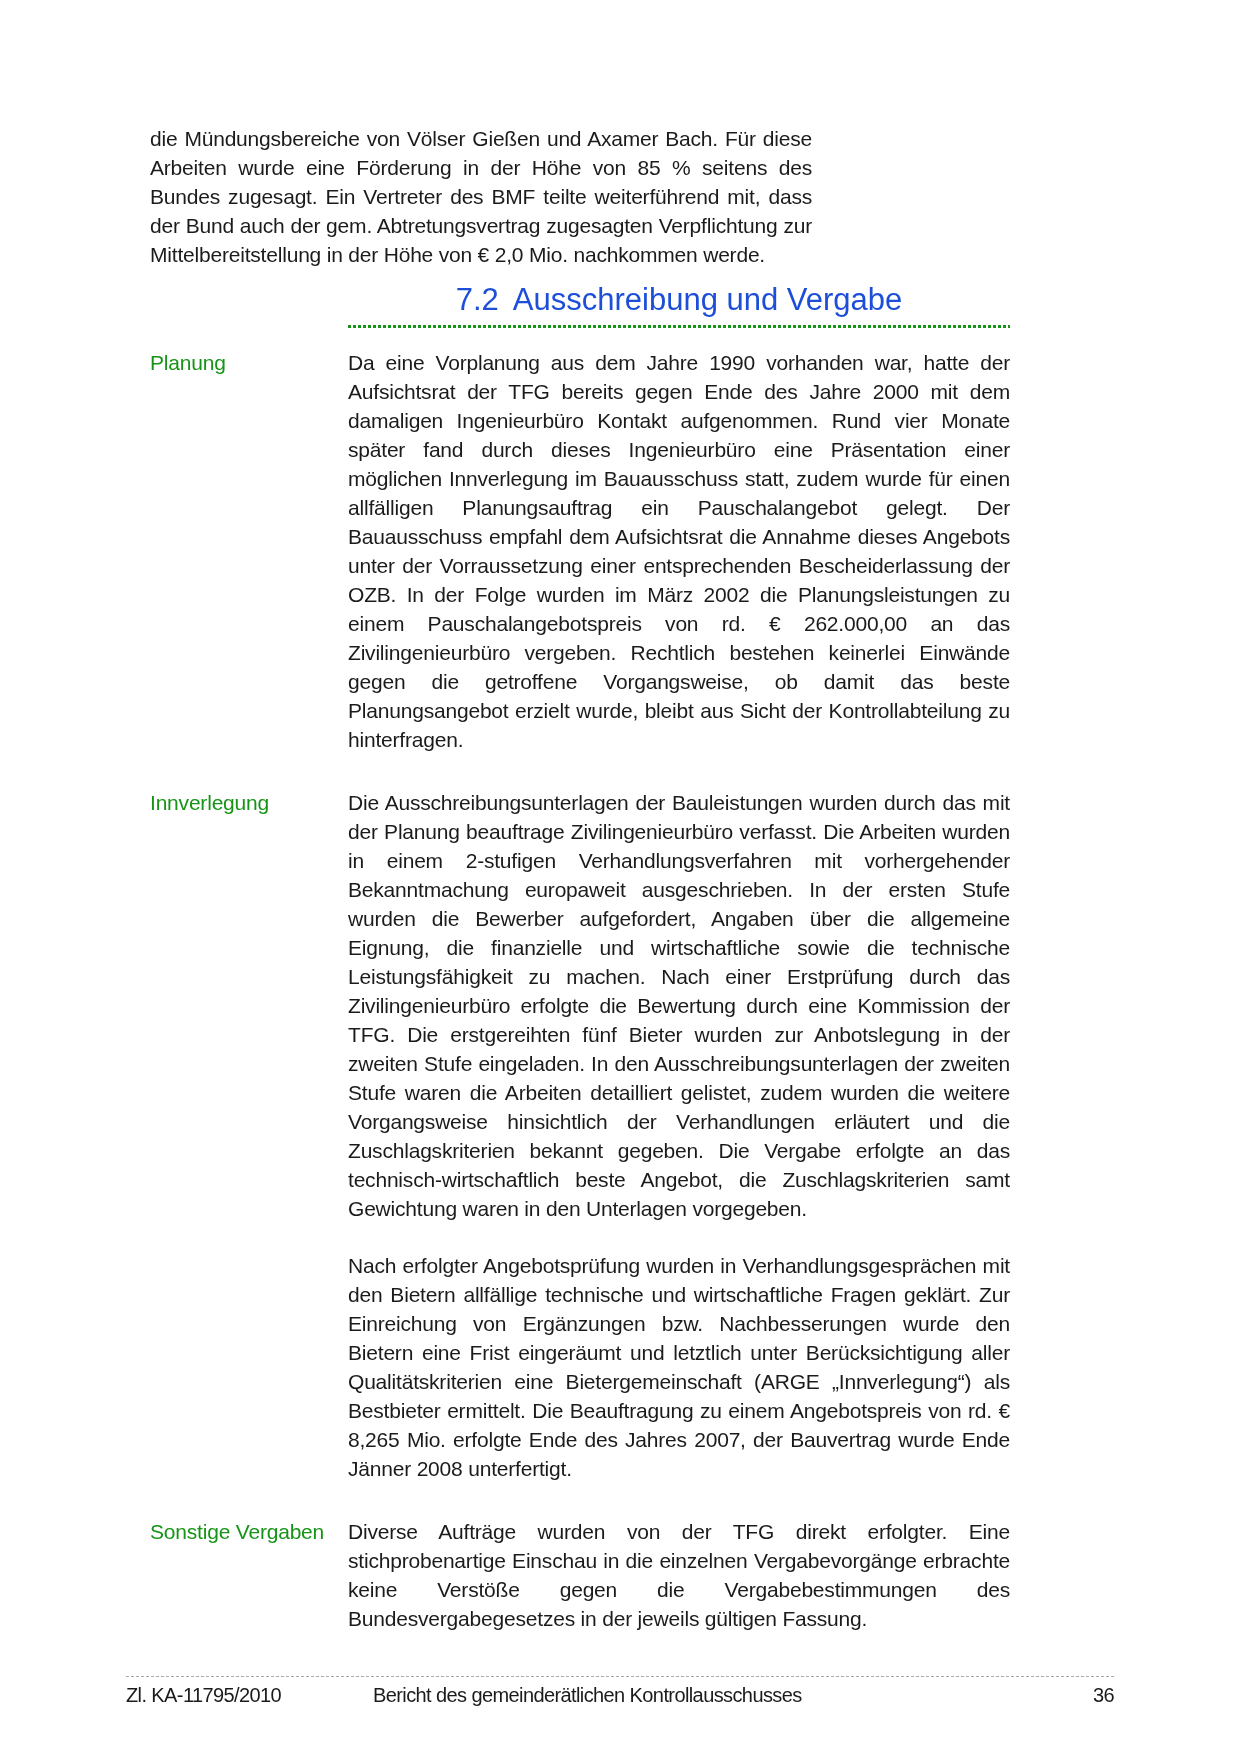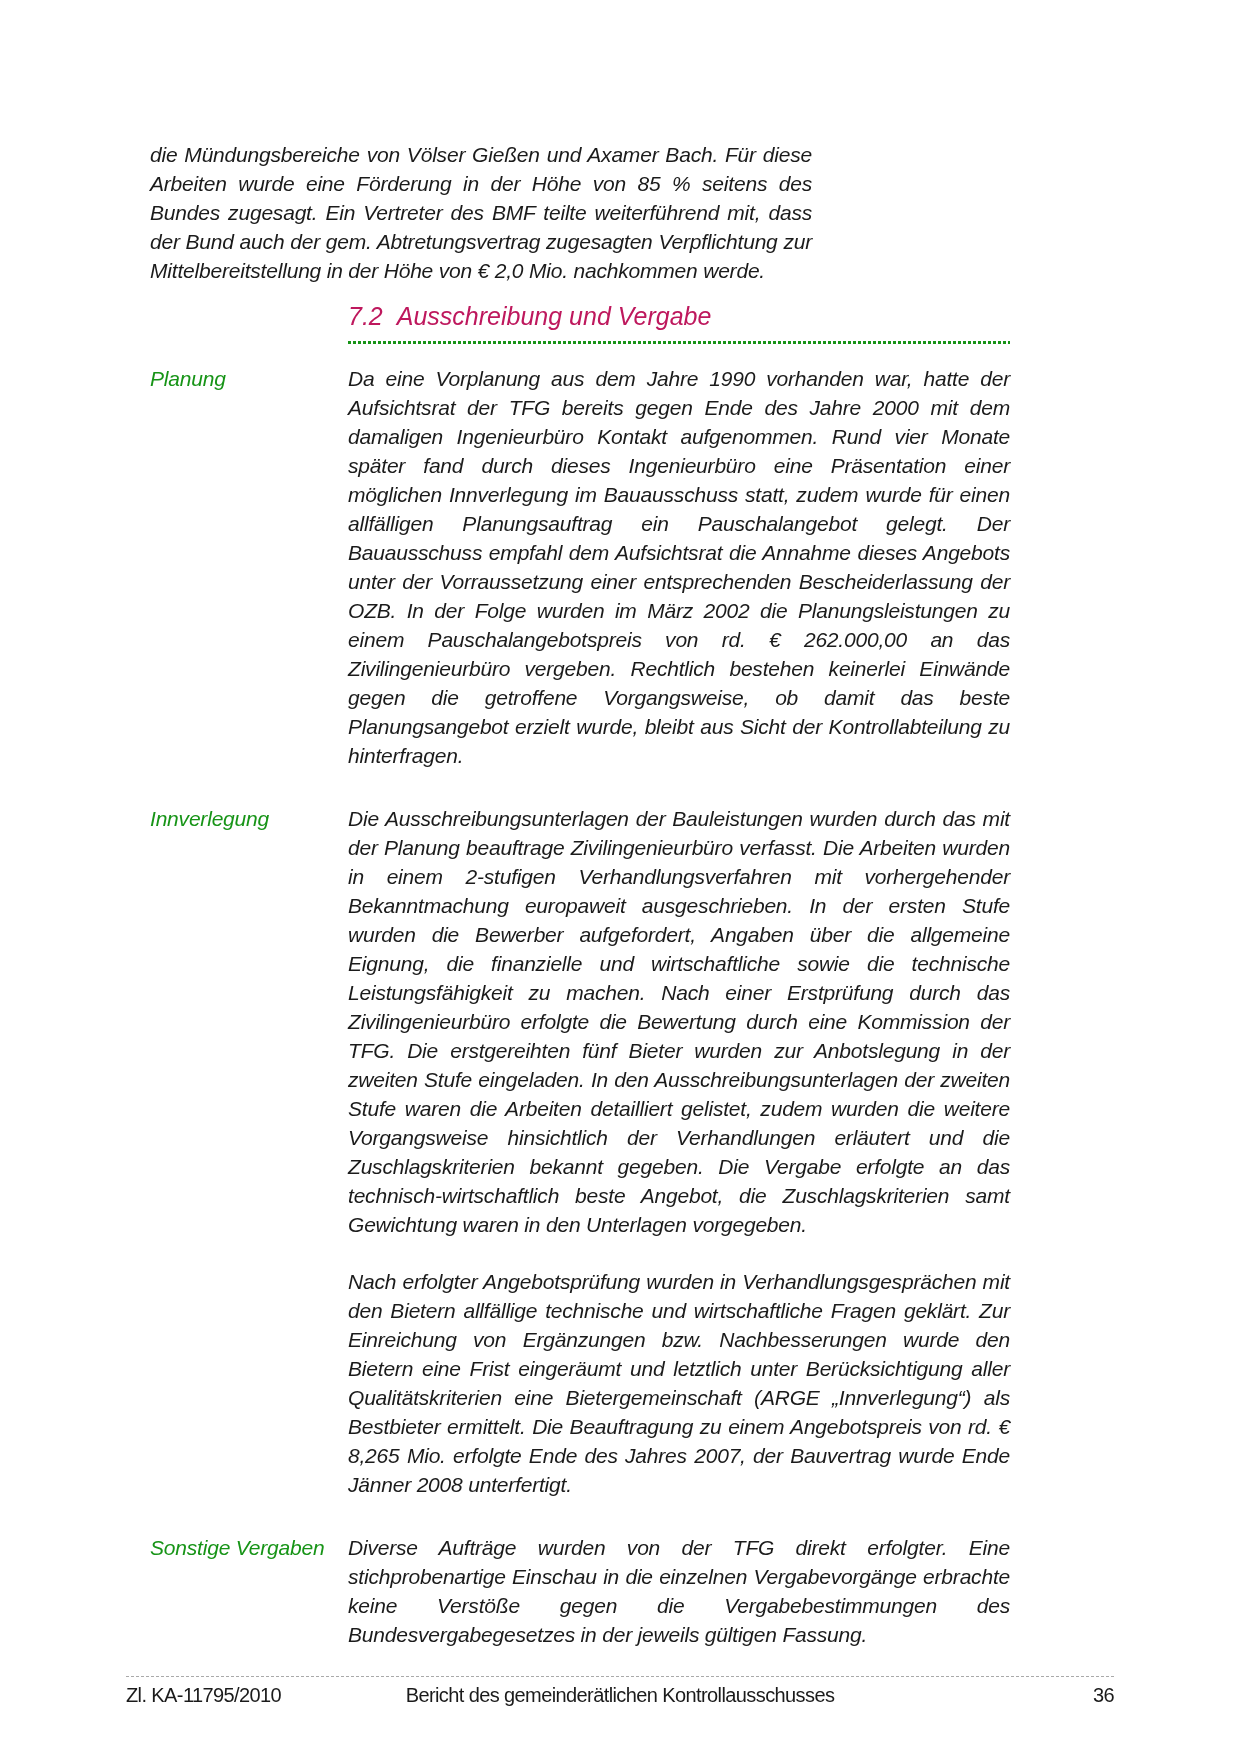--- a/index.html
+++ b/index.html
@@ -12,39 +12,38 @@
     width: 1240px;
     height: 1755px;
     background: #ffffff;
     font-family: "Liberation Sans", "DejaVu Sans", sans-serif;
     color: #1b1b1b;
     box-sizing: border-box;
     overflow: hidden;
   }
   .doc {
     position: absolute;
-    top: 140px;
+    top: 124px;
     left: 150px;
     width: 860px; 
-    font-style: italic;
   }
   .body-col-offset { margin-left: 198px; width: 662px; }
   .para {
     font-size: 21px;
     line-height: 29px;
     letter-spacing: -0.2px;
     text-align: justify;
     margin: 0;
   }
   .heading {
     margin-top: 17px;
-    font-size: 25px;
+    font-size: 31px;
     line-height: 28px;
-    color: #be185d;
-    text-align: left;
+    color: #1d4ed8;
+    text-align: center;
     width: 662px;
     margin-left: 198px;
   }
   .heading .h-num { margin-right: 14px; }
   .dotted-rule {
     margin-top: 11px;
     margin-left: 198px;
     width: 662px;
     height: 3px;
     background: repeating-linear-gradient(to right, #179417 0 3px, transparent 3px 5px);
@@ -72,21 +71,21 @@
     bottom: 48px;
     border-top: 1px dashed #a9a9a9;
     padding-top: 7px;
     display: flex;
     align-items: baseline;
     font-size: 20px;
     letter-spacing: -0.6px;
     color: #1b1b1b;
   }
   .footer .f-left  { flex: 1; text-align: left; }
-  .footer .f-center{ flex: 2; text-align: center; }
+  .footer .f-center{ flex: 2; }
   .footer .f-right { flex: 1; text-align: right; }
 </style>
 </head>
 <body>
 
 <div class="page">
   <div class="doc">
 
     <p class="para body-col-offset">die Mündungsbereiche von Völser Gießen und Axamer Bach. Für diese Arbeiten wurde eine Förderung in der Höhe von 85 % seitens des Bundes zugesagt. Ein Vertreter des BMF teilte weiterführend mit, dass der Bund auch der gem. Abtretungsvertrag zugesagten Verpflichtung zur Mittelbereitstellung in der Höhe von € 2,0 Mio. nachkommen werde.</p>
 

